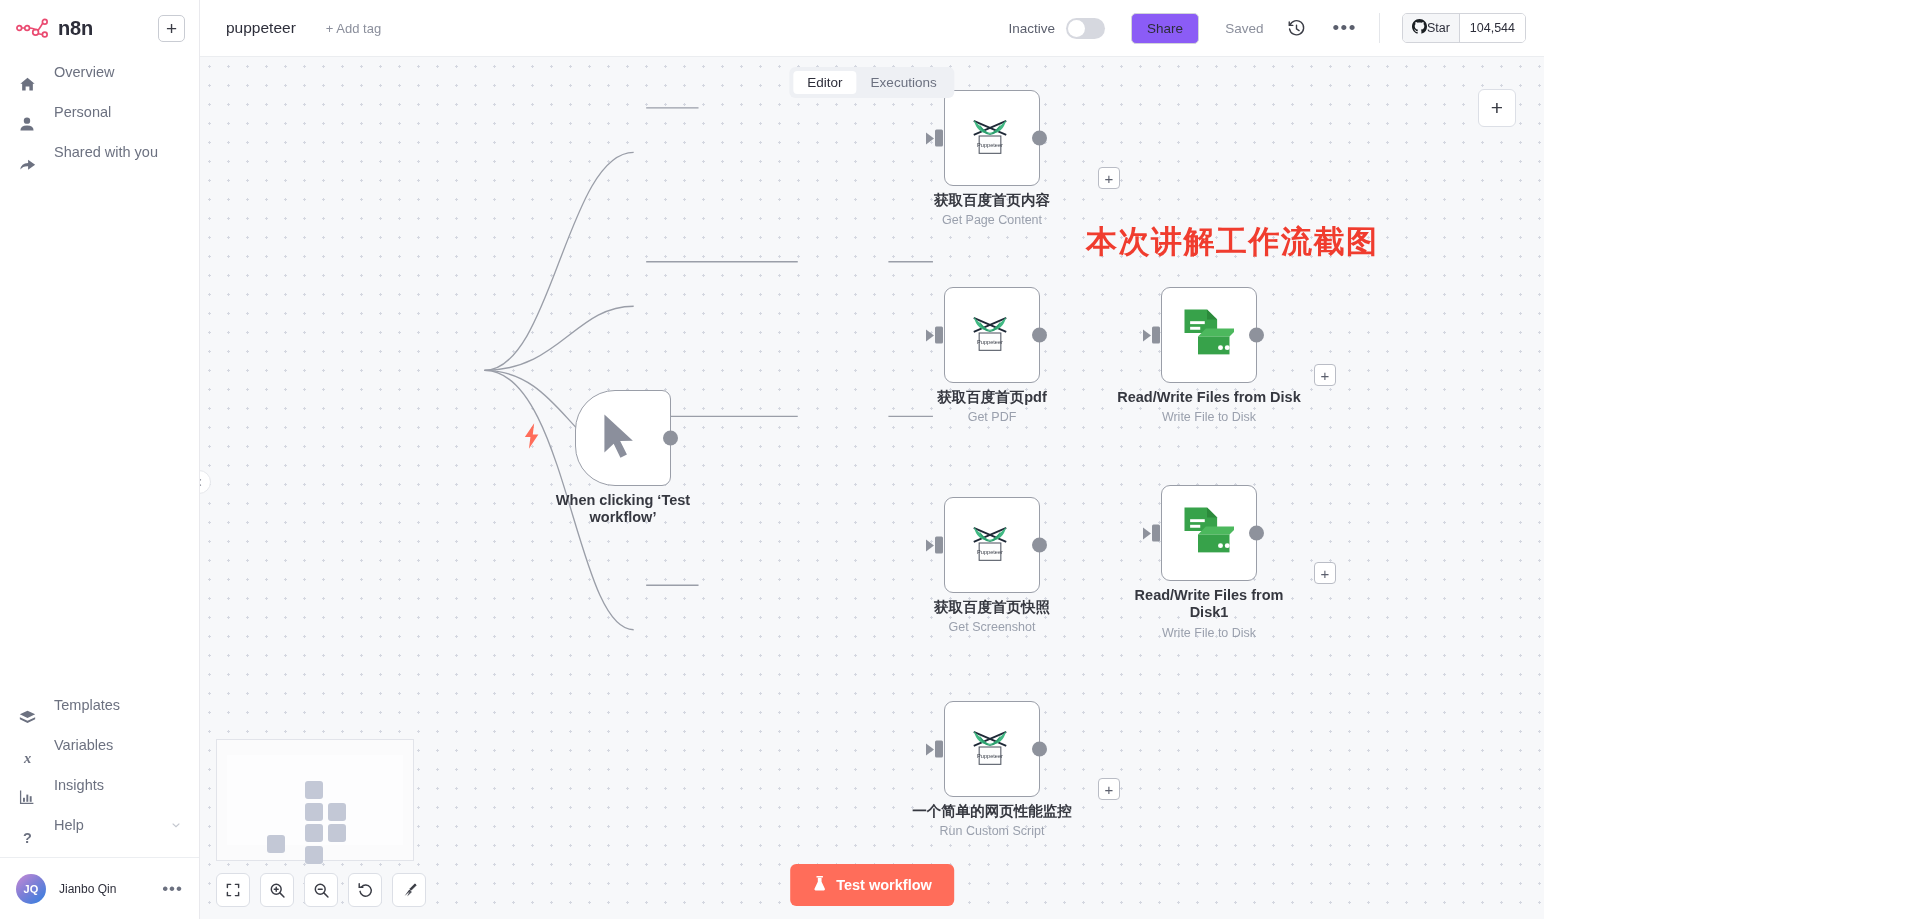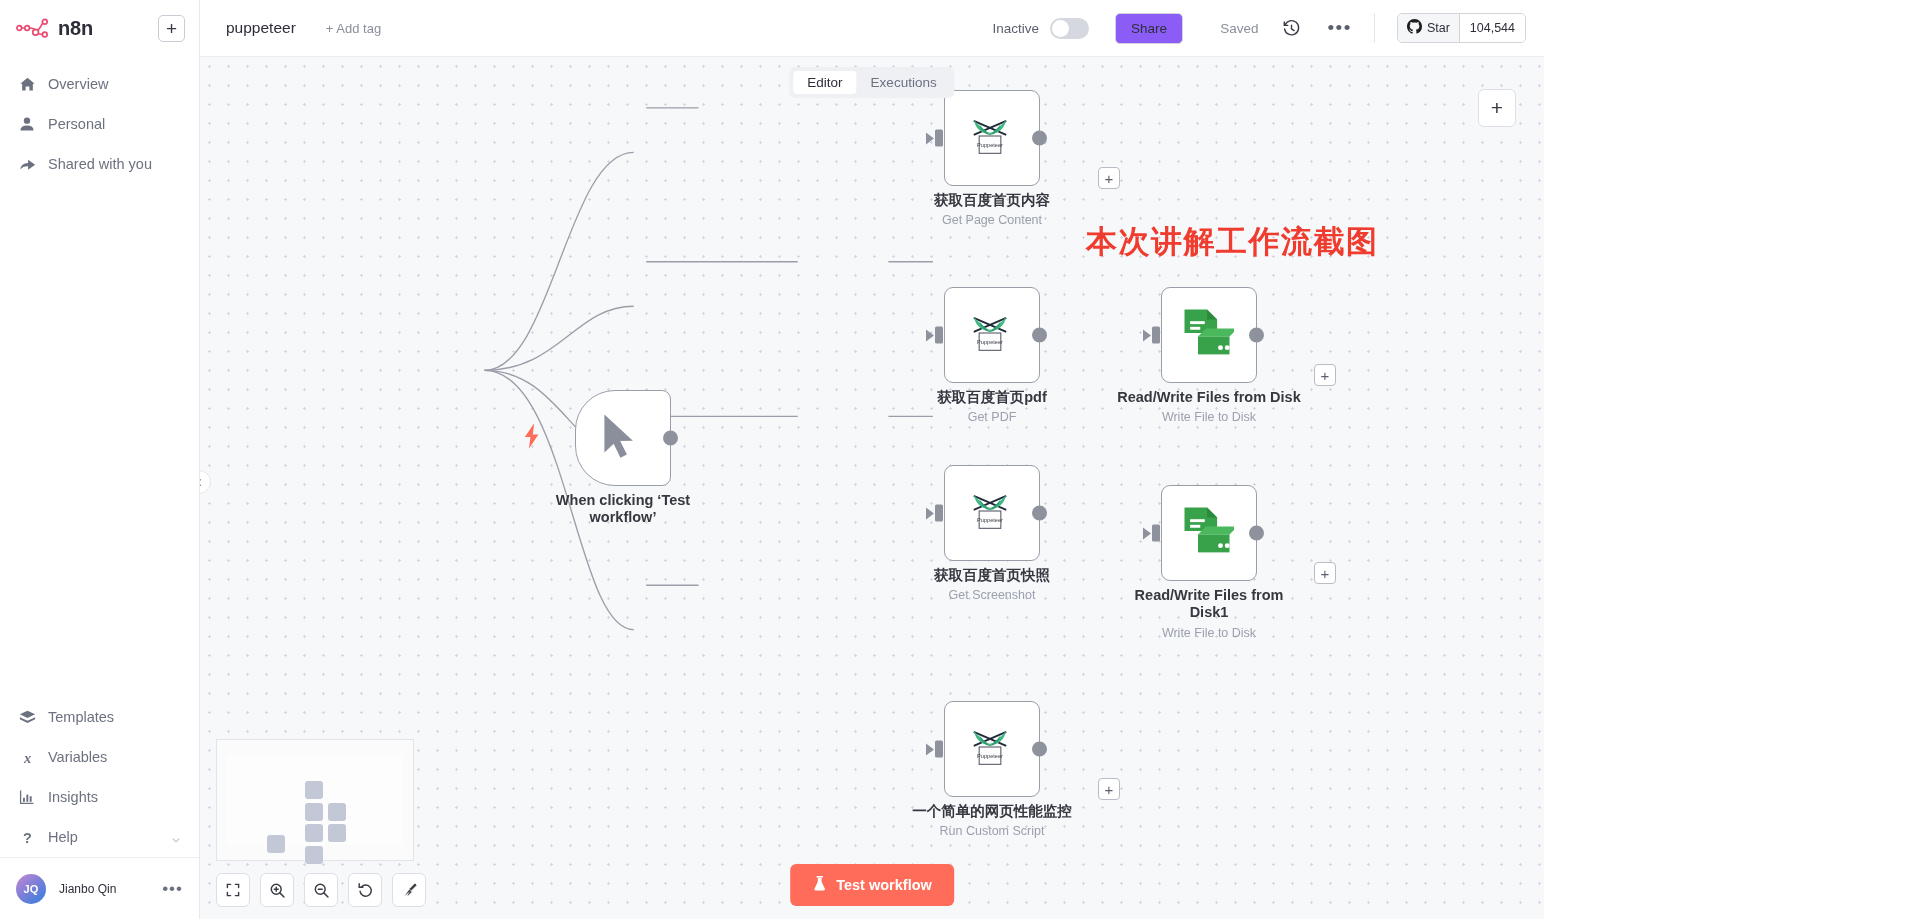--- a/index.html
+++ b/index.html
@@ -27,21 +27,21 @@
     letter-spacing: -0.2px; flex: 1;
   }
   .plus-box {
     width: 27px; height: 27px; border: 1px solid #c9ccd3; border-radius: 5px;
     display: flex; align-items: center; justify-content: center;
     color: #3a3c45; font-size: 19px; line-height: 1; cursor: pointer;
     background: #fff;
   }
   .sb-nav { padding-top: 8px; }
   .sb-item {
-    display: flex; align-items: center; gap: 12px;
+    display: flex; gap: 18px;
     height: 40px; padding: 0 18px; cursor: pointer; color: #6c7180;
     font-size: 14.5px; position: relative;
   }
   .sb-ico {
     width: 18px; flex: 0 0 18px; display: flex; align-items: center;
     justify-content: center; color: #6c7180;
   }
   .sb-label { flex: 1; white-space: nowrap; }
   .sb-spacer { flex: 1 1 auto; }
   .sb-bottom { padding-bottom: 0; }
@@ -89,31 +89,31 @@
   }
   .toggle::after {
     content: ''; position: absolute; left: 2px; top: 2px;
     width: 17px; height: 17px; border-radius: 50%; background: #fff;
   }
   .btn-share {
     border: 1px solid #d2d4da; border-radius: 5px; background: #8b5cf6;
     font-size: 13.5px; color: #2d2e3a; padding: 7px 15px; cursor: pointer;
     margin-right: 26px; font-family: inherit;
   }
-  .saved-lbl { font-size: 13.5px; color: #8b8f9c; margin-right: 24px; margin-left: 11px; }
+  .saved-lbl { font-size: 13.5px; color: #8b8f9c; margin-right: 24px; }
   .hist-ico { color: #3a3c45; cursor: pointer; margin-right: 26px; display:flex; }
   .top-dots { color: #5b5f6d; font-size: 19px; letter-spacing: 1.5px; cursor: pointer; margin-right: 22px; }
   .gh-sep { width: 1px; height: 30px; background: #e4e6ea; margin-right: 22px; }
   .gh-star {
     display: flex; align-items: stretch; border: 1px solid #d2d4da;
     border-radius: 5px; overflow: hidden; font-size: 12.5px; margin-right: 18px;
     cursor: pointer;
   }
   .gh-left {
-    display: flex; align-items: center; gap: 5px; padding: 5px 9px;
+    display: flex; align-items: center; padding: 5px 9px;
     background: #f5f6f8; color: #2d2e3a; border-right: 1px solid #d2d4da;
   }
   .gh-count { padding: 5px 10px; background: #fff; color: #2d2e3a; display:flex; align-items:center; }
 
   
   .canvas {
     flex: 1; position: relative; overflow: hidden;
     background-color: #f7f8fa;
     background-image: radial-gradient(#d4d7e0 1px, transparent 1.1px);
     background-size: 19px 19px;
@@ -488,21 +488,21 @@
           </span>
           <span class="port-out"></span>
         </div>
         <div class="node-caption">
           <div class="node-title en">Read/Write Files from Disk</div>
           <div class="node-sub">Write File to Disk</div>
         </div>
       </div>
       <div class="add-stub" style="left:1114px; top:307px;">+</div>
 
-      <div class="node" style="left:744px; top:408px;">
+      <div class="node" style="left:744px; top:440px;">
         <div class="node-box">
           <span class="port-in"></span>
           <span class="pp-ico">
             <svg viewBox="0 0 48 48" width="52" height="52">
               <path d="M9 10 L39 23 M39 10 L9 23" stroke="#1f2937" stroke-width="1.6" fill="none"></path>
               <path d="M9 9 q11 12 15 12 q4 0 15 -12 q-3 13 -15 13 q-12 0 -15 -13z" fill="#41b883"></path>
               <path d="M14 13 q7 9 10 9 q3 0 10 -9 q-3 10 -10 10 q-7 0 -10 -10z" fill="#2e9e6e"></path>
               <rect x="14" y="24" width="20" height="16" fill="#fdfdfd" stroke="#555b66" stroke-width="1"></rect>
               <text x="24" y="34.5" font-size="5.2" text-anchor="middle" fill="#3a3f49" font-family="Liberation Sans, sans-serif">Puppeteer</text>
             </svg>

